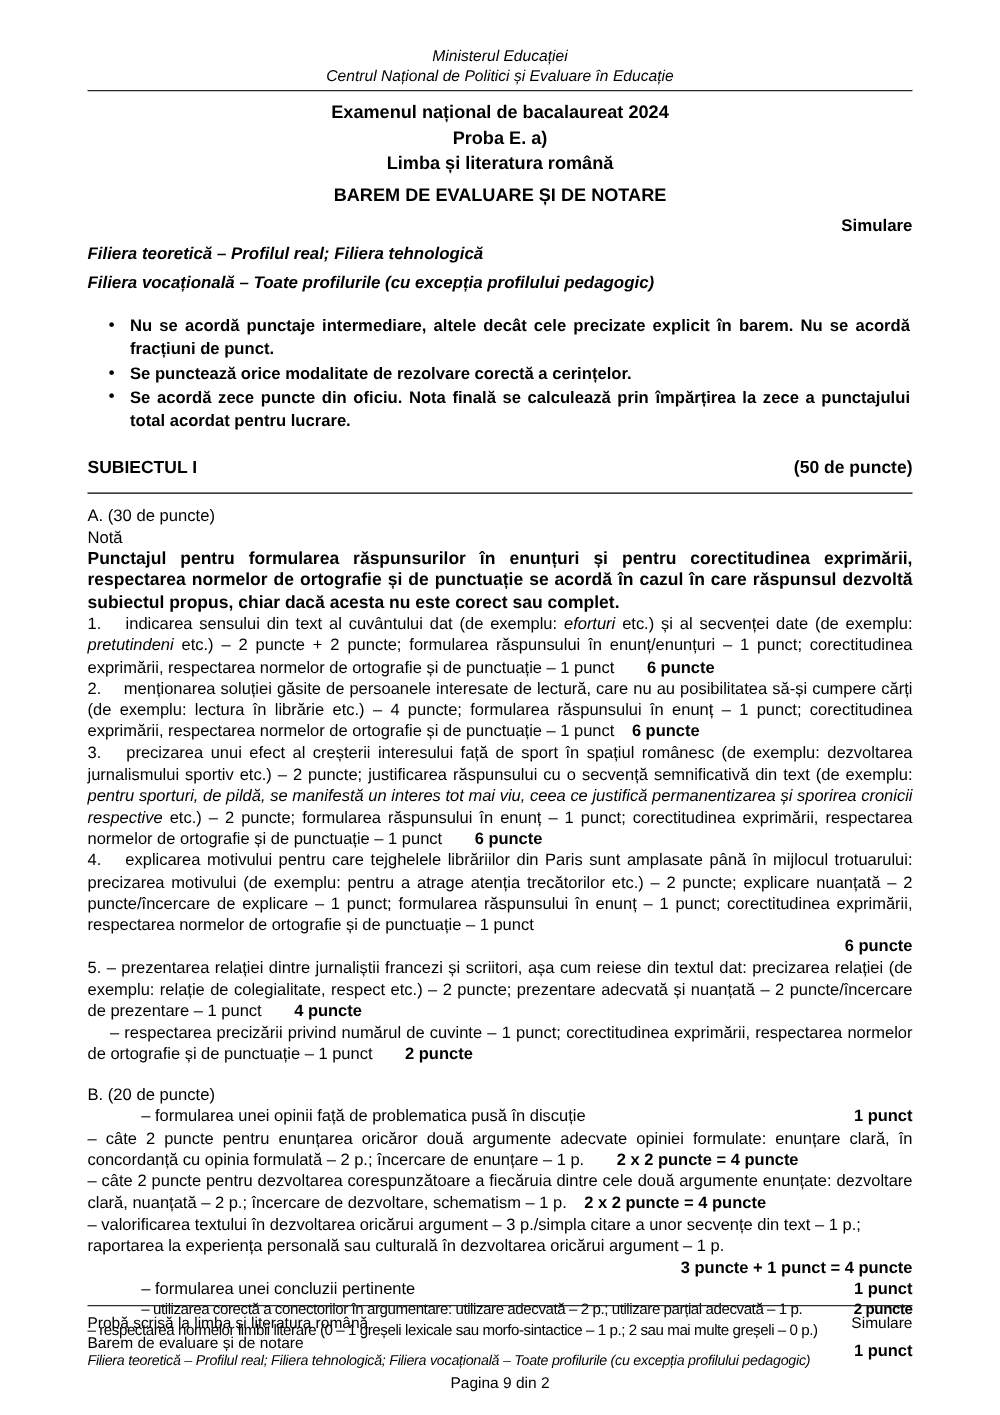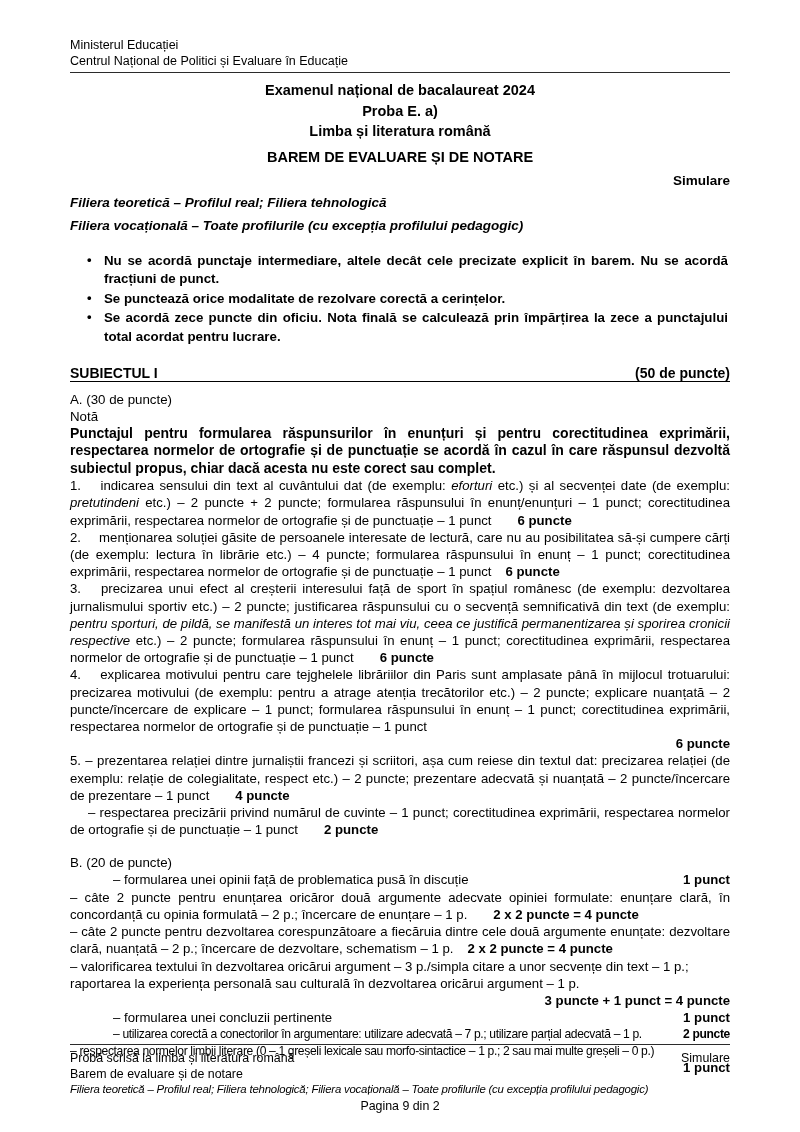--- a/index.html
+++ b/index.html
@@ -19,23 +19,24 @@
     position: relative;
     width: 800px;
     height: 1132px;
     box-sizing: border-box;
     padding: 38px 70px 0 70px;
     background: #ffffff;
   }
 
   
   .ministry {
-    text-align: left;
+    text-align: center;
     font-size: 12.5px;
     line-height: 15.5px;
+    font-style: italic;
   }
   .hrule {
     border: 0;
     border-top: 1.4px solid #2b2b2b;
     margin: 3px 0 7px 0;
   }
   .title-block {
     text-align: center;
     font-weight: bold;
     font-size: 14.5px;
@@ -87,21 +88,21 @@
 
   
   .subject-head {
     margin-top: 19px;
     display: flex;
     justify-content: space-between;
     align-items: flex-end;
     font-weight: bold;
     font-size: 14px;
     border-bottom: 1.5px solid #000;
-    padding-bottom: 0;
+    padding-bottom: 13px;
   }
 
   .sec-label {
     font-weight: normal;
     font-size: 13.3px;
     line-height: 17px;
     margin-top: 9px;
   }
   .sec-label.tight { margin-top: 0; }
 
@@ -268,21 +269,21 @@
       <span>– valorificarea textului în dezvoltarea oricărui argument – 3 p./simpla citare a unor secvențe din text – 1 p.; raportarea la experiența personală sau culturală în dezvoltarea oricărui argument – 1 p.</span>
     </div>
     <div class="right-pts">3 puncte + 1 punct = 4 puncte</div>
 
     <div class="flexline">
       <span class="lead">– formularea unei concluzii pertinente</span>
       <span class="pts">1 punct</span>
     </div>
 
     <div class="flexline condensed">
-      <span class="lead">– utilizarea corectă a conectorilor în argumentare: utilizare adecvată – 7 p.; utilizare parțial adecvată – 1 p.</span>
+      <span class="lead">– utilizarea corectă a conectorilor în argumentare: utilizare adecvată – 2 p.; utilizare parțial adecvată – 1 p.</span>
       <span class="pts">2 puncte</span>
     </div>
 
     <div class="crit condensed nojust">
       <span>– respectarea normelor limbii literare (0 – 1 greșeli lexicale sau morfo-sintactice – 1 p.; 2 sau mai multe greșeli – 0 p.)</span>
     </div>
     <div class="right-pts">1 punct</div>
   </div>
 
   <div class="footer">

